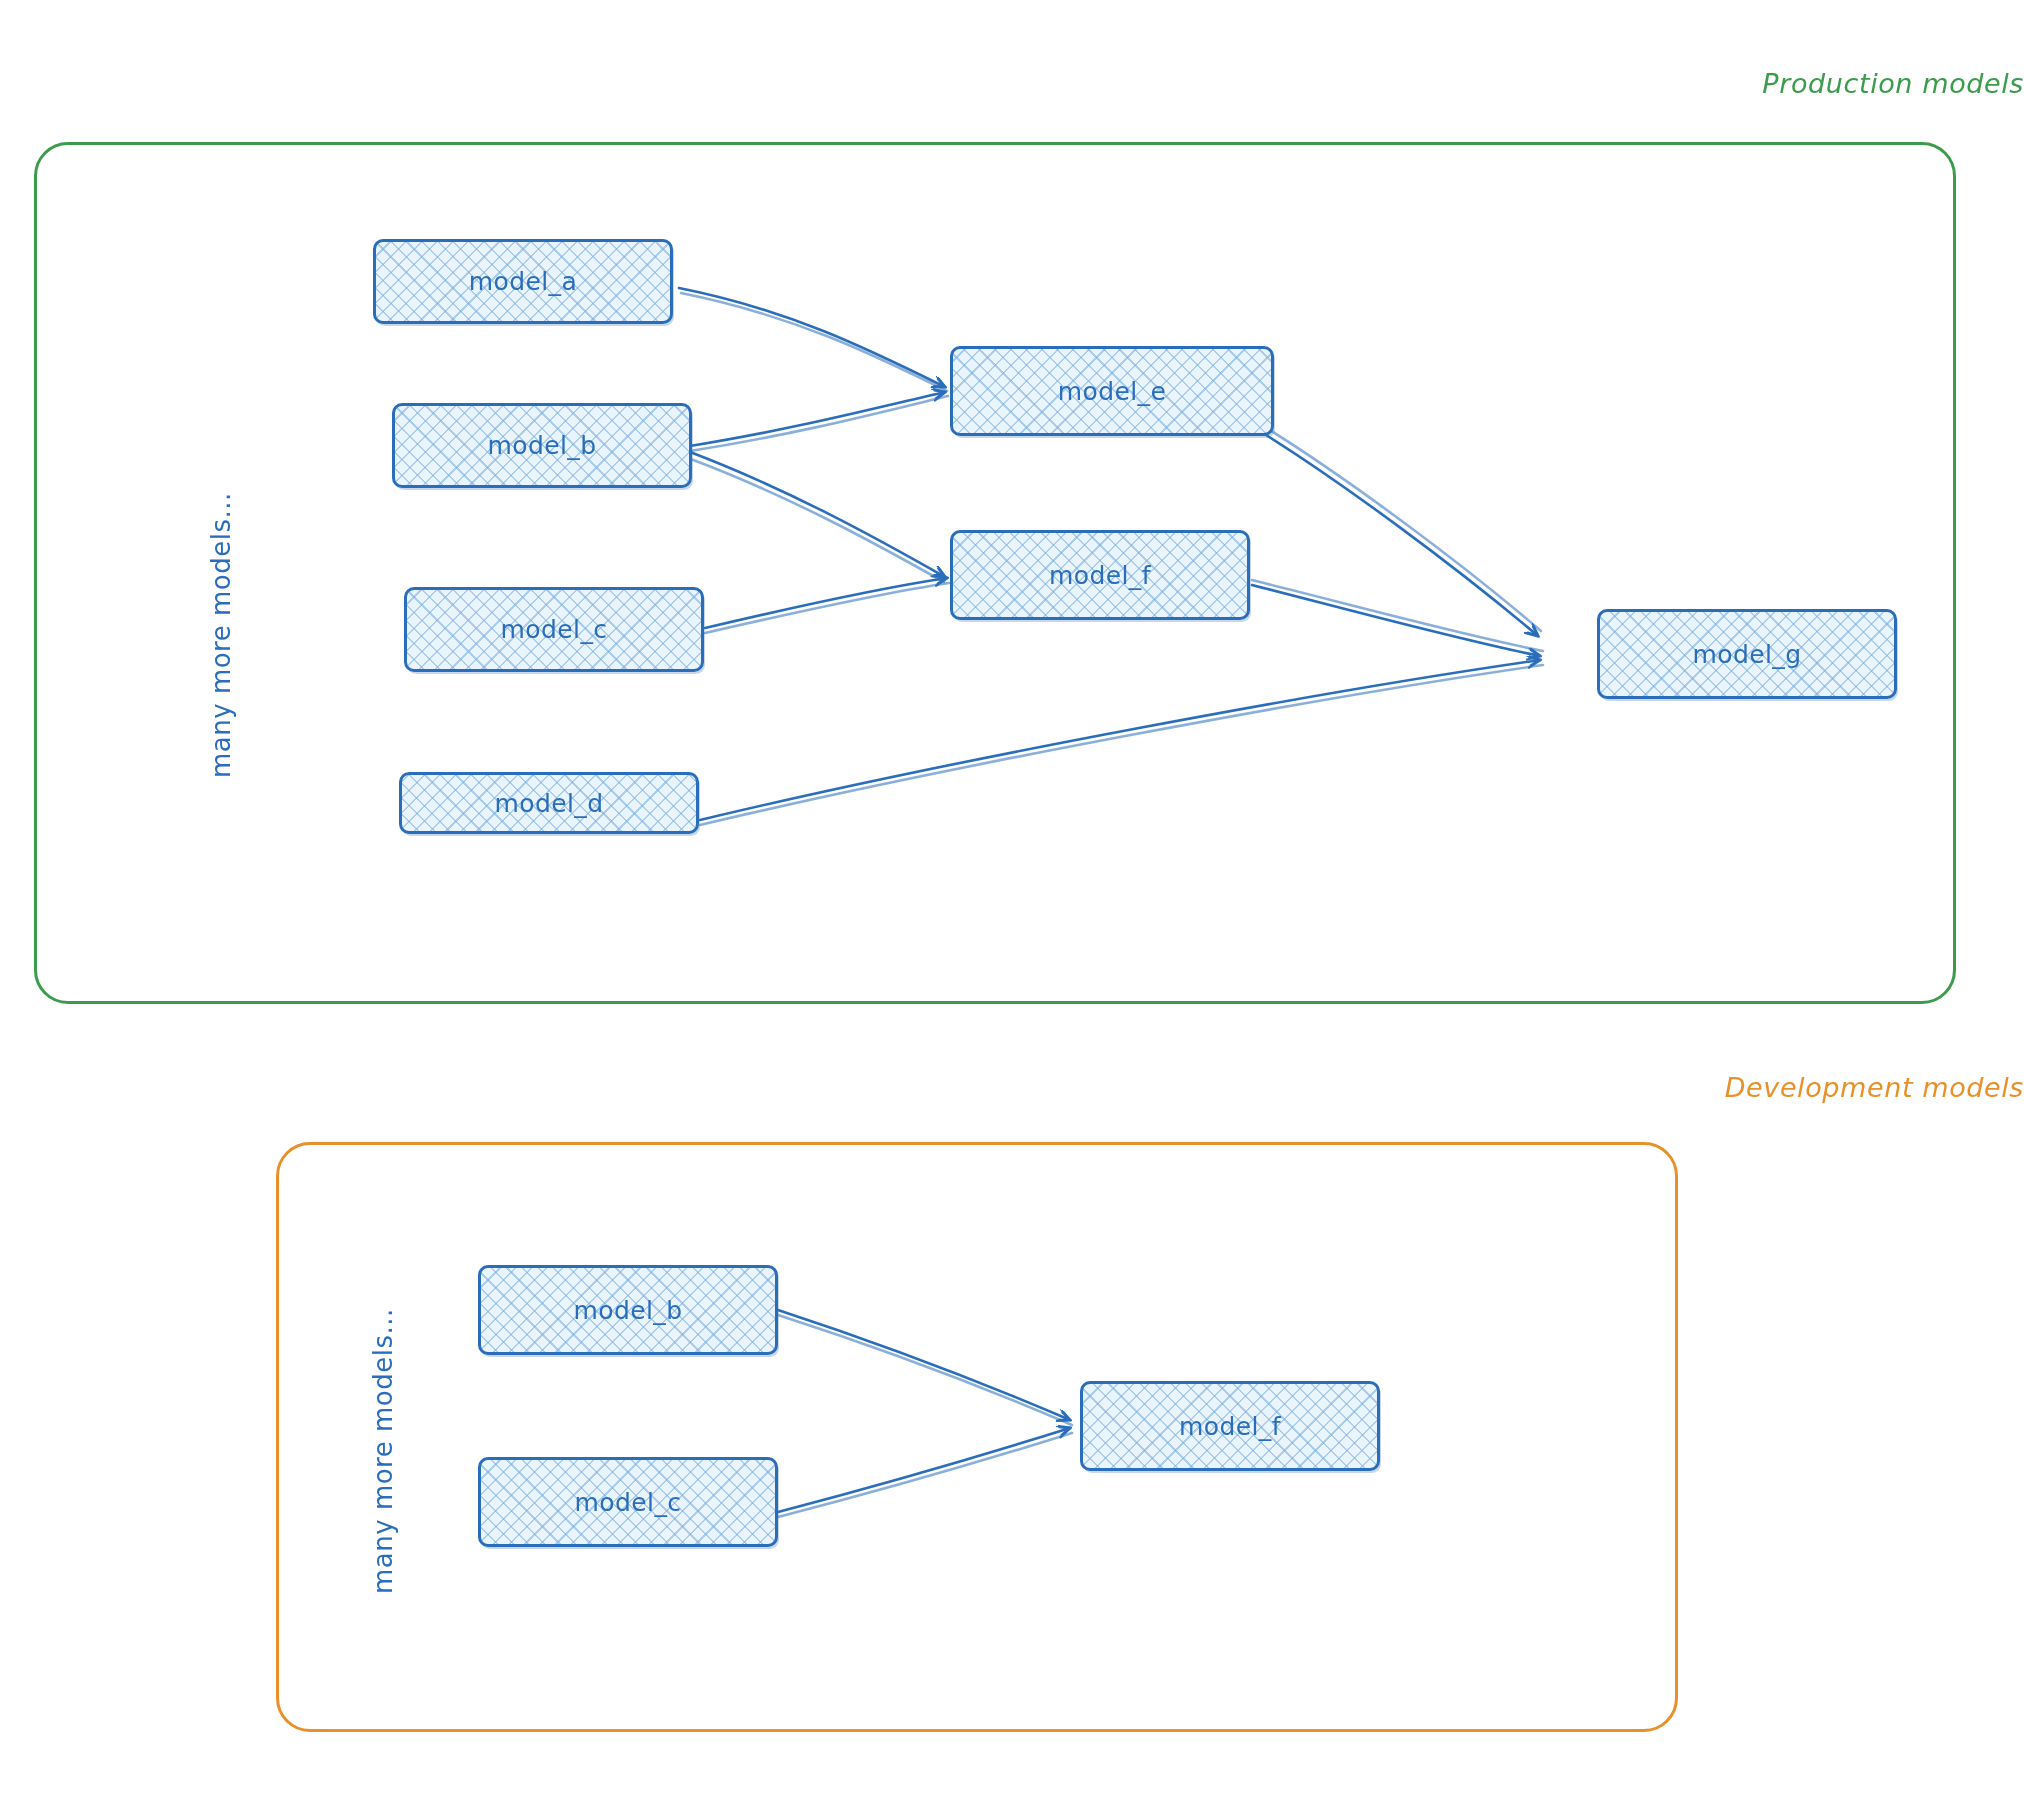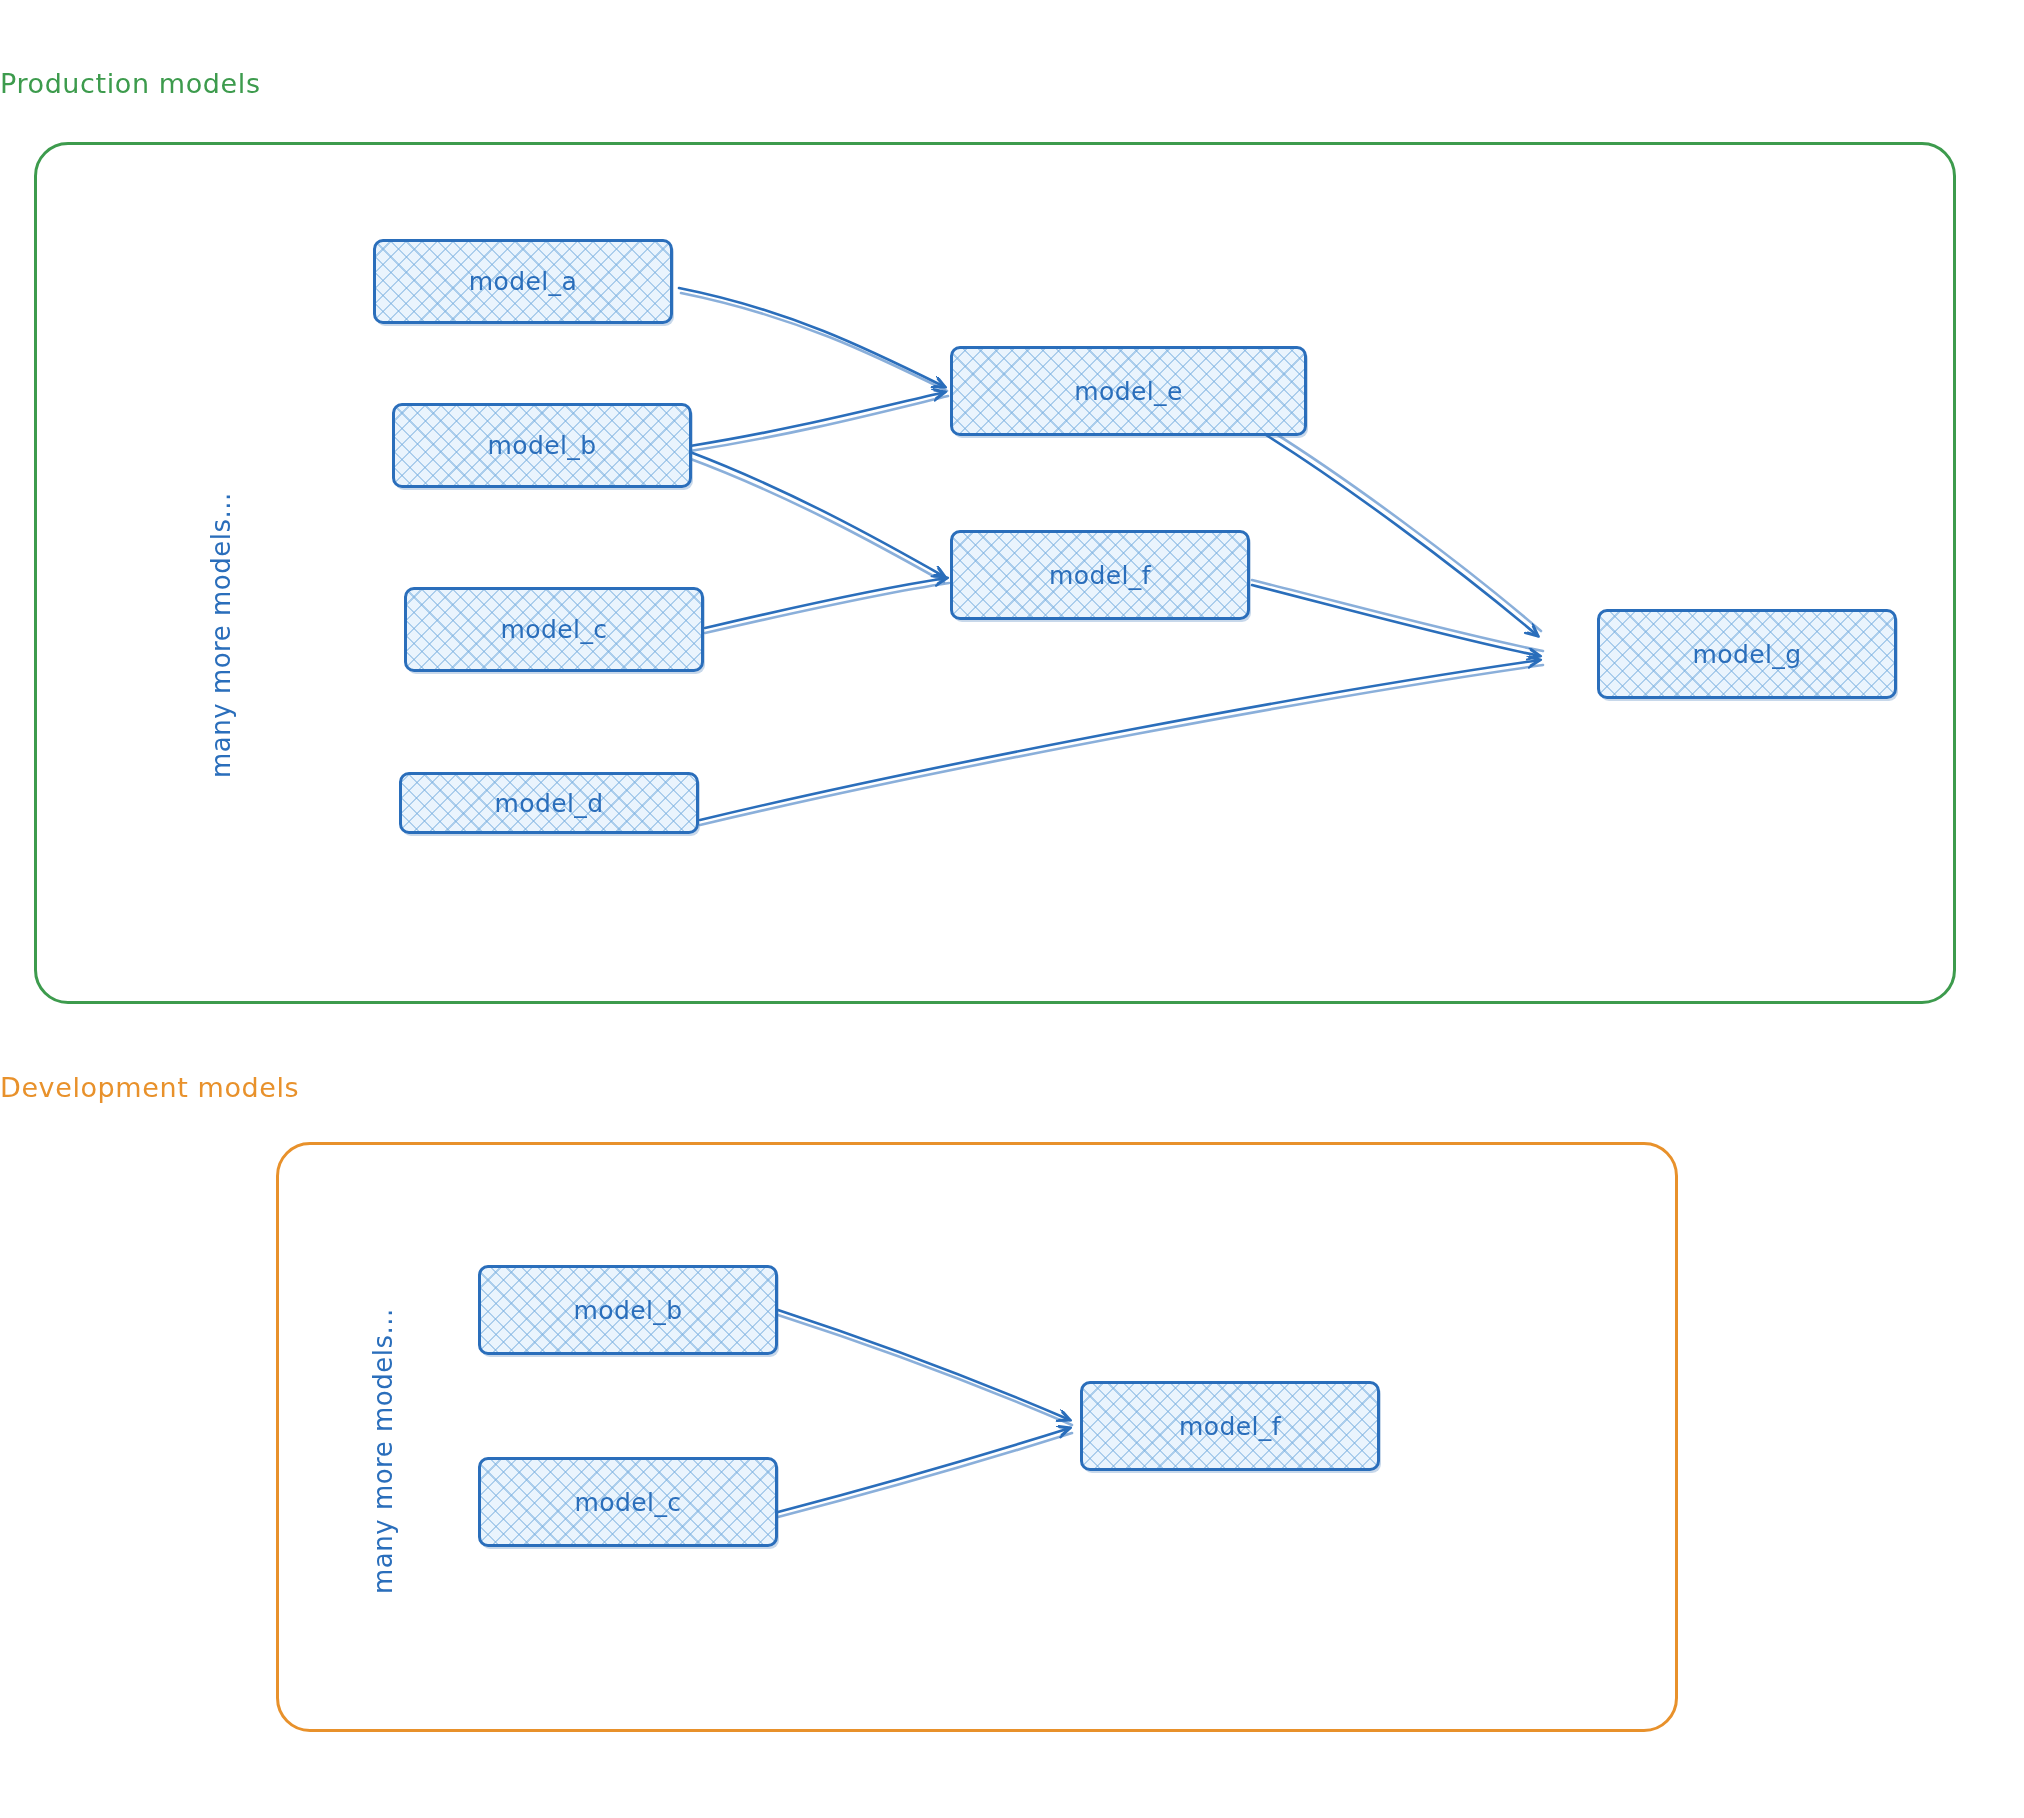--- a/index.html
+++ b/index.html
@@ -16,23 +16,24 @@
     left:34px;top:142px;width:1922px;height:862px;
     border:3px solid var(--prod);
   }
   .group.dev{
     left:276px;top:1142px;width:1402px;height:590px;
     border:3px solid var(--dev);
   }
 
   
   .group-title{
-    position:absolute;text-align:left;width:100%;
+    position:absolute;text-align:right;width:100%;
     font-size:27px;letter-spacing:.6px;font-weight:500;
     font-family:"DejaVu Sans", sans-serif;
+    font-style:italic;
   }
   .title-prod{top:68px;left:0;color:var(--prod);}
   .title-dev{top:1072px;left:0;color:var(--dev);}
 
   
   .vlabel{
     position:absolute;color:var(--blue-ink);
     font-size:26px;letter-spacing:.5px;white-space:nowrap;
     transform-origin:left bottom;transform:rotate(-90deg);
   }
@@ -135,21 +136,21 @@
 </div>
 
 <div class="node" style="left:404px;top:587px;width:300px;height:85px;">
   <span>model_c</span>
 </div>
 
 <div class="node" style="left:399px;top:772px;width:300px;height:62px;">
   <span>model_d</span>
 </div>
 
-<div class="node" style="left:950px;top:346px;width:357px;height:90px;">
+<div class="node" style="left:950px;top:346px;width:324px;height:90px;">
   <span>model_e</span>
 </div>
 
 <div class="node" style="left:950px;top:530px;width:300px;height:90px;">
   <span>model_f</span>
 </div>
 
 <div class="node" style="left:1597px;top:609px;width:300px;height:90px;">
   <span>model_g</span>
 </div>

